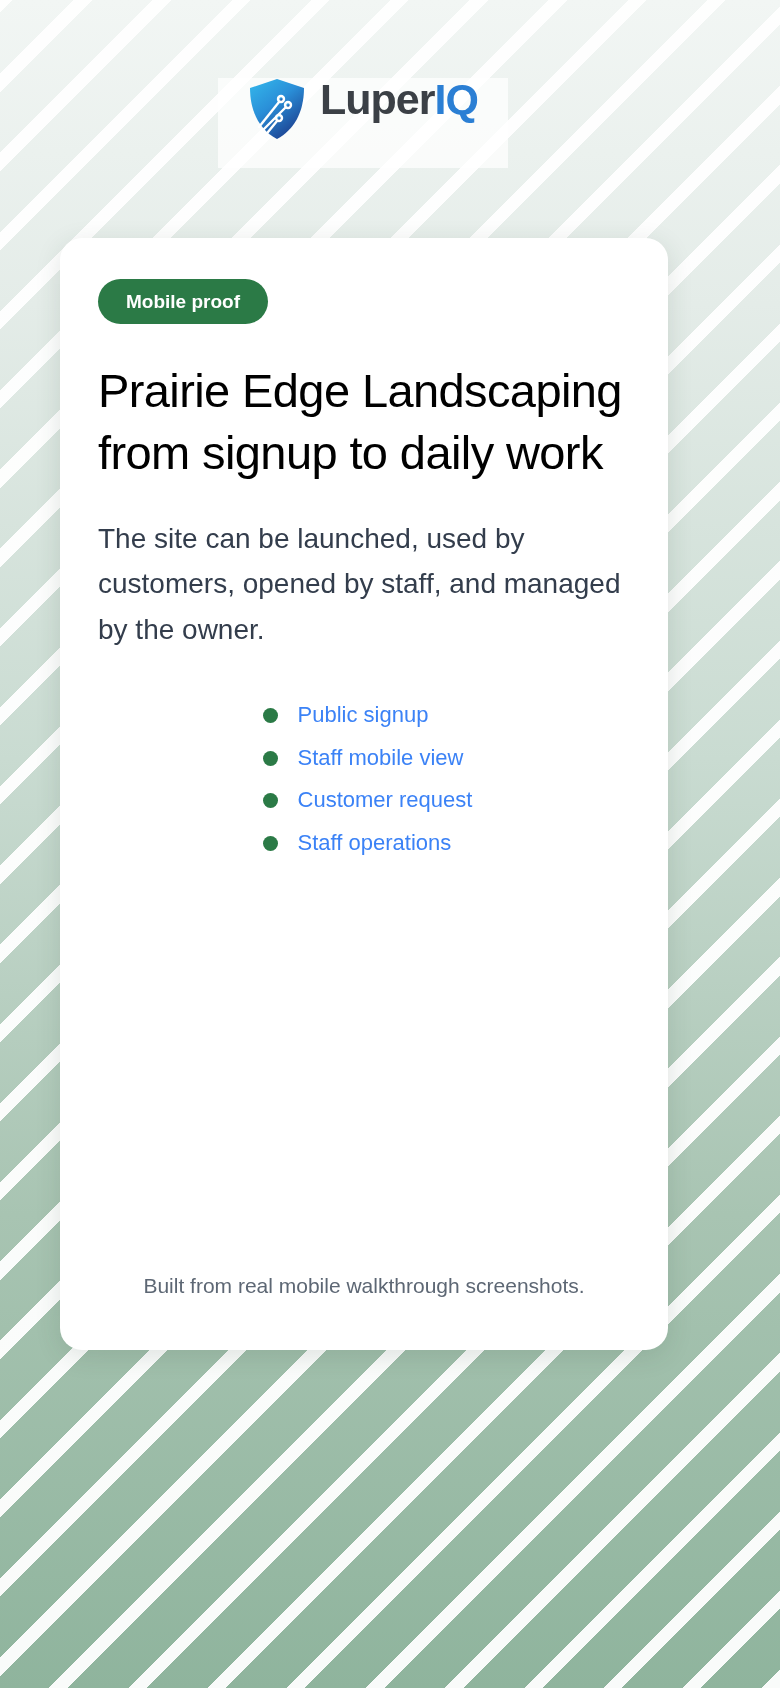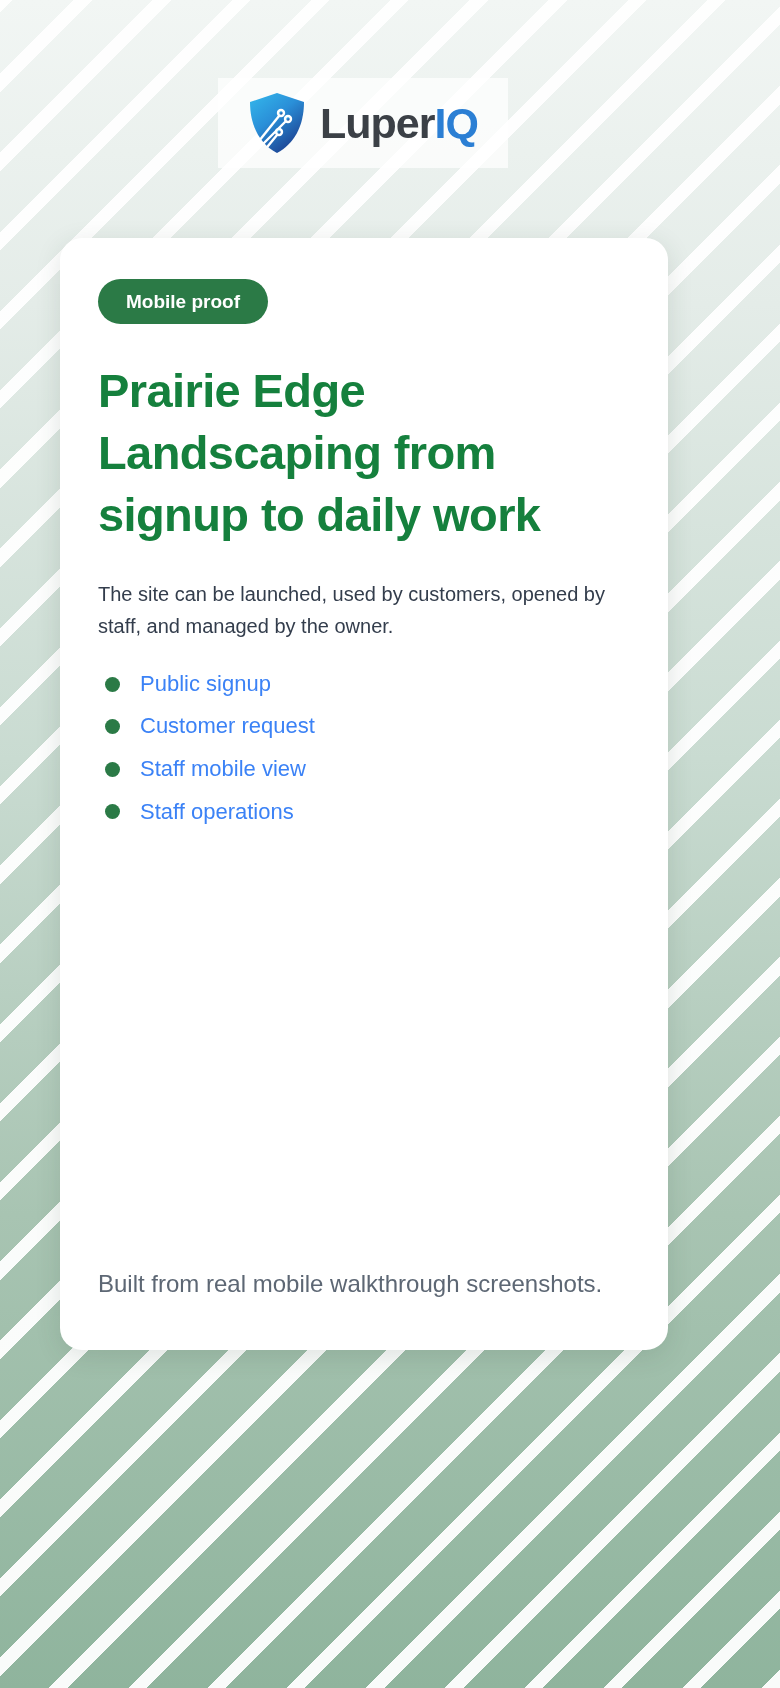--- a/index.html
+++ b/index.html
@@ -20,21 +20,21 @@
       ),
       linear-gradient(to bottom, #f2f6f4 0%, #e4ece8 18%, #c9dbd1 45%, #a8c4b2 72%, #8fb49d 100%);
   }
 
   
   .logo-wrap {
     position:absolute;
     left:218px; top:78px;
     width:290px; height:90px;
     background:rgba(255,255,255,0.72);
-    display:flex; align-items:center; justify-content:center;
+    display:flex; justify-content:center;
     gap:14px;
   }
   .logo-shield { width:58px; height:62px; flex:none; }
   .logo-text {
     font-size:43px;
     font-weight:bold;
     letter-spacing:-1px;
     line-height:1;
     white-space:nowrap;
   }
@@ -45,48 +45,49 @@
   .card {
     position:absolute;
     left:60px; top:238px;
     width:608px; height:1112px;
     background:#ffffff;
     border-radius:22px;
     box-shadow:0 6px 26px rgba(40,60,50,0.13);
     padding:41px 38px 0 38px;
     display:flex;
     flex-direction:column;
+    align-items:center;
   }
 
   .badge {
     align-self:flex-start;
     background:#2b7a46;
     color:#ffffff;
     font-size:19px;
     font-weight:bold;
     border-radius:999px;
     padding:13px 28px;
     line-height:1;
     margin-bottom:36px;
   }
 
   .headline {
     font-size:47px;
-    font-weight:bold;
+    font-weight:normal;
     line-height:1.32;
-    color:#15803d;
+    color:#000000;
     letter-spacing:-0.6px;
     margin-bottom:32px;
   }
 
   .lede {
-    font-size:20px;
+    font-size:28px;
     line-height:1.62;
     color:#333d4c;
-    margin-bottom:20px;
+    margin-bottom:42px;
   }
 
   .points { list-style:none; }
   .point {
     display:flex;
     align-items:center;
     gap:20px;
     padding:7px 0;
   }
   .dot {
@@ -98,21 +99,21 @@
   }
   .point-label {
     font-size:22px;
     color:#3b82f6;
     line-height:1.3;
   }
 
   .spacer { flex:1 1 auto; }
 
   .footnote {
-    font-size:24px;
+    font-size:21px;
     color:#5d6774;
     padding-bottom:52px;
   }
 </style>
 </head>
 <body>
 
 <div class="logo-wrap">
   <span class="logo-shield">
     <svg viewBox="0 0 58 62" width="58" height="62" aria-hidden="true">
@@ -154,25 +155,25 @@
 
   <p class="lede">The site can be launched, used by customers, opened by staff, and managed by the owner.</p>
 
   <ul class="points">
     <li class="point">
       <span class="dot"></span>
       <span class="point-label">Public signup</span>
     </li>
     <li class="point">
       <span class="dot"></span>
-      <span class="point-label">Customer request</span>
+      <span class="point-label">Staff mobile view</span>
     </li>
     <li class="point">
       <span class="dot"></span>
-      <span class="point-label">Staff mobile view</span>
+      <span class="point-label">Customer request</span>
     </li>
     <li class="point">
       <span class="dot"></span>
       <span class="point-label">Staff operations</span>
     </li>
   </ul>
 
   <div class="spacer"></div>
 
   <div class="footnote">Built from real mobile walkthrough screenshots.</div>

